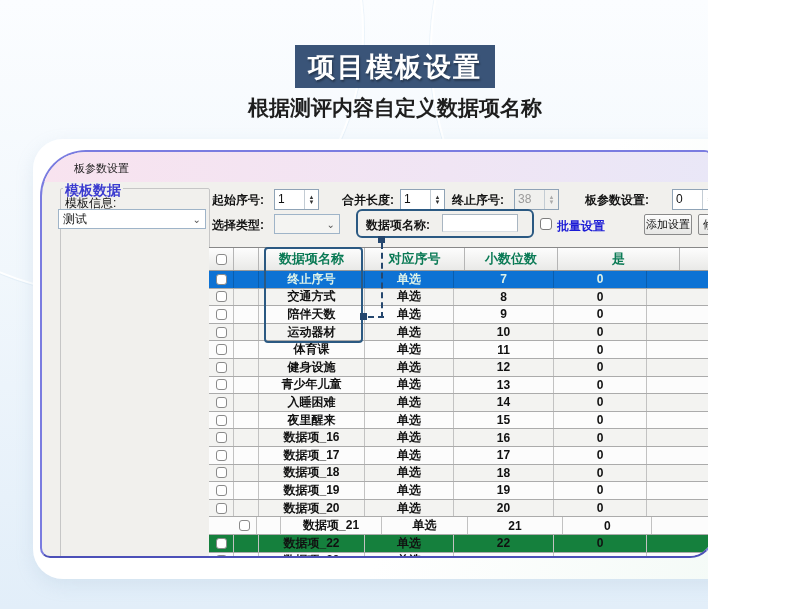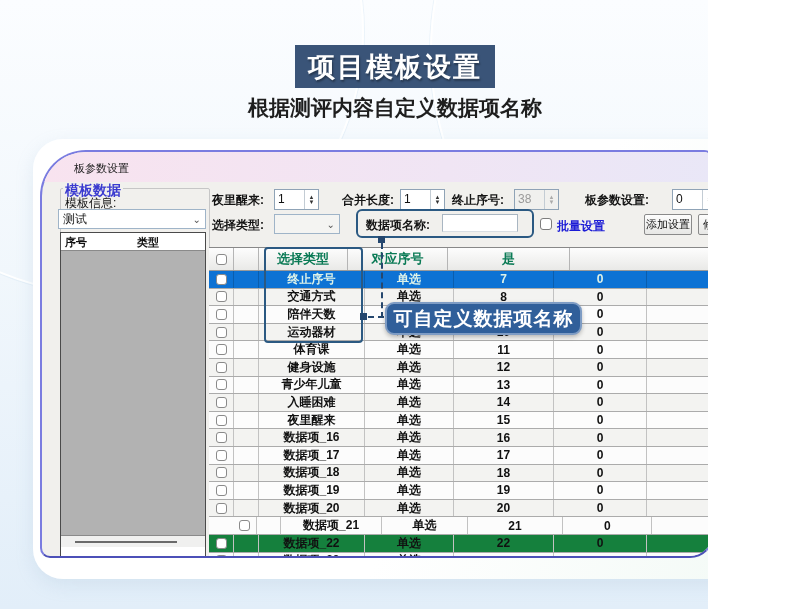--- a/index.html
+++ b/index.html
@@ -89,32 +89,22 @@
     <div class="abs titlebar"></div>
     <div class="abs wtitle">板参数设置</div>
 
     <div class="abs groupbox"></div>
     <div class="abs grouplabel">模板数据</div>
     <div class="abs lbl12" style="left:23px;top:43px;">模板信息:</div>
     <div class="abs combo" style="left:16px;top:57px;width:148px;">
       <span>测试</span>
       <span class="chev">⌄</span>
     </div>
-    <div class="abs list">
-      <div class="listhead">
-        <div style="width:64px;">序号</div>
-        <div>类型</div>
-      </div>
-      <div class="listbody"></div>
-      <div class="hscroll">
-        <div class="hthumb"></div>
-      </div>
-    </div>
-
-    <div class="abs lbl12" style="left:170px;top:40px;font-weight:600;">夜里醒来:</div>
+
+    <div class="abs lbl12" style="left:170px;top:40px;font-weight:600;">起始序号:</div>
     <div class="abs spin" style="left:232px;top:37px;width:45px;">
       <div class="v">1</div>
       <div class="ar">
           <span>▲</span>
           <span>▼</span>
         </div>
     </div>
     <div class="abs lbl12" style="left:300px;top:40px;font-weight:600;">合并长度:</div>
     <div class="abs spin" style="left:358px;top:37px;width:45px;">
       <div class="v">1</div>
@@ -155,22 +145,23 @@
 
     <div class="abs btn" style="left:602px;top:62px;width:48px;">添加设置</div>
     <div class="abs btn" style="left:656px;top:62px;width:56px;justify-content:flex-start;padding-left:4px;">修改设置</div>
 
     <div class="abs dtable" id="dtable">
         <div class="thead">
           <div class="th" style="width: 25px;">
             <div class="rcb"></div>
           </div>
           <div class="th" style="width: 25px;"></div>
-          <div class="th" style="width: 89px;">选择类型</div>
+          <div class="th" style="width: 106px;">数据项名称</div>
           <div class="th" style="width: 100px;">对应序号</div>
+          <div class="th" style="width: 93px;">小数位数</div>
           <div class="th" style="width: 122px;">是</div>
         </div>
         <div class="trow sel">
           <div class="td" style="width: 25px;">
             <div class="rcb"></div>
           </div>
           <div class="td" style="width: 25px;"></div>
           <div class="td" style="width: 106px;">终止序号</div>
           <div class="td" style="width: 89px;">单选</div>
           <div class="td" style="width: 100px;">7</div>
@@ -353,15 +344,14 @@
           <div class="td" style="width: 93px;">0</div>
           <div class="td" style="width: 122px;"></div>
         </div>
       </div>
 
     <div class="abs hl" style="left:222px;top:95px;width:99px;height:96px;border-radius:4px;z-index:6;"></div>
     <div class="abs navydot" style="left:336px;top:84px;z-index:6;"></div>
     <div class="abs vdash" style="left:339px;top:91px;height:75px;z-index:6;"></div>
     <div class="abs hdash" style="left:326px;top:164px;width:16px;z-index:6;"></div>
     <div class="abs navydot" style="left:318px;top:161px;z-index:6;"></div>
-    <div class="abs callout" style="left:343px;top:150px;width:197px;height:33px;z-index:7;">可自定义数据项名称</div>
   </div>
 </div>
 
 </body></html>

